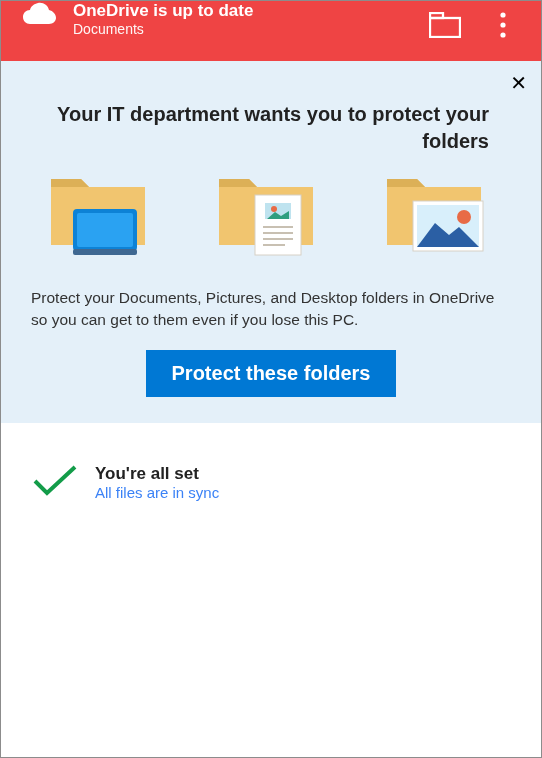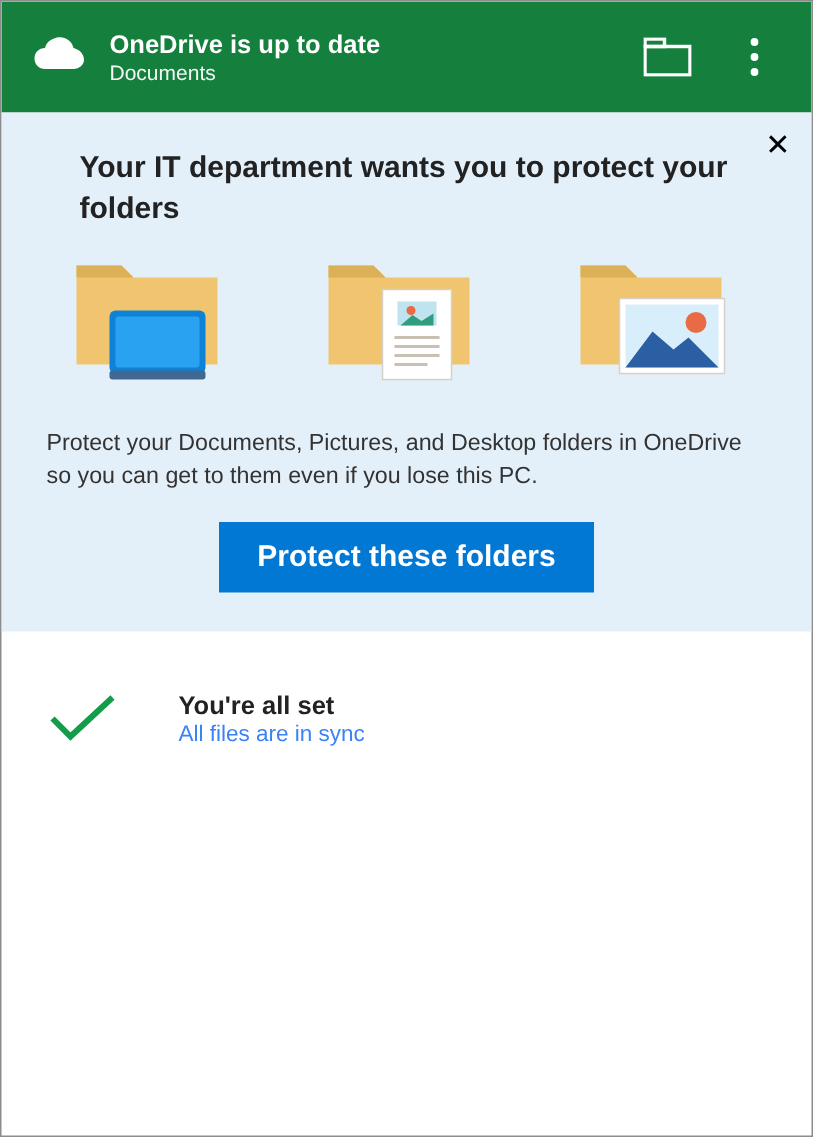--- a/index.html
+++ b/index.html
@@ -5,25 +5,25 @@
   * { box-sizing: border-box; margin: 0; padding: 0; }
   body {
     font-family: "Segoe UI", Arial, sans-serif;
     width: 542px;
     height: 758px;
     border: 1px solid #8c8c8c;
     background: #ffffff;
     overflow: hidden;
   }
   .header {
-    background: #15803d;
+    background: #ef4444;
     color: #ffffff;
-    height: 74px;
+    height: 60px;
     display: flex;
-    align-items: center;
+    align-items: flex-start;
     padding: 0 14px 0 20px;
   }
   .header-cloud { flex: 0 0 auto; margin-right: 14px; }
   .header-text { flex: 1 1 auto; }
   .header-title { font-size: 17px; font-weight: 600; line-height: 1.2; }
   .header-sub { font-size: 14px; opacity: 0.95; }
   .header-actions { display: flex; align-items: center; gap: 10px; }
   .icon-btn {
     width: 48px; height: 48px;
     display: flex; align-items: center; justify-content: center;
@@ -39,23 +39,23 @@
     top: 8px; right: 10px;
     font-size: 20px;
     line-height: 1;
     cursor: pointer;
     color: #000;
     padding: 4px;
   }
   .panel-title {
     font-size: 20px;
     font-weight: 600;
-    text-align: left;
+    text-align: right;
     color: #222;
-    margin: 6px 30px 18px 30px;
+    margin: 22px 30px 18px 30px;
     line-height: 1.35;
   }
   .illus-row {
     display: flex;
     justify-content: center;
     gap: 48px;
     margin-bottom: 22px;
   }
   .illus { width: 120px; height: 92px; }
   .panel-desc {
@@ -71,23 +71,23 @@
     background: #0078d4;
     color: #fff;
     border: none;
     font-size: 20px;
     font-weight: 600;
     padding: 12px 26px;
     cursor: pointer;
   }
   .status-row {
     display: flex;
-    align-items: flex-start;
+    align-items: center;
     padding: 40px 30px;
-    gap: 40px;
+    gap: 16px;
   }
   .status-text-title { font-size: 17px; font-weight: 600; color: #222; }
   .status-text-sub { font-size: 15px; color: #3b82f6; }
 </style>
 </head>
 <body>
 
 <div class="header">
   <span class="header-cloud">
     <svg width="38" height="26" viewBox="0 0 38 26">

